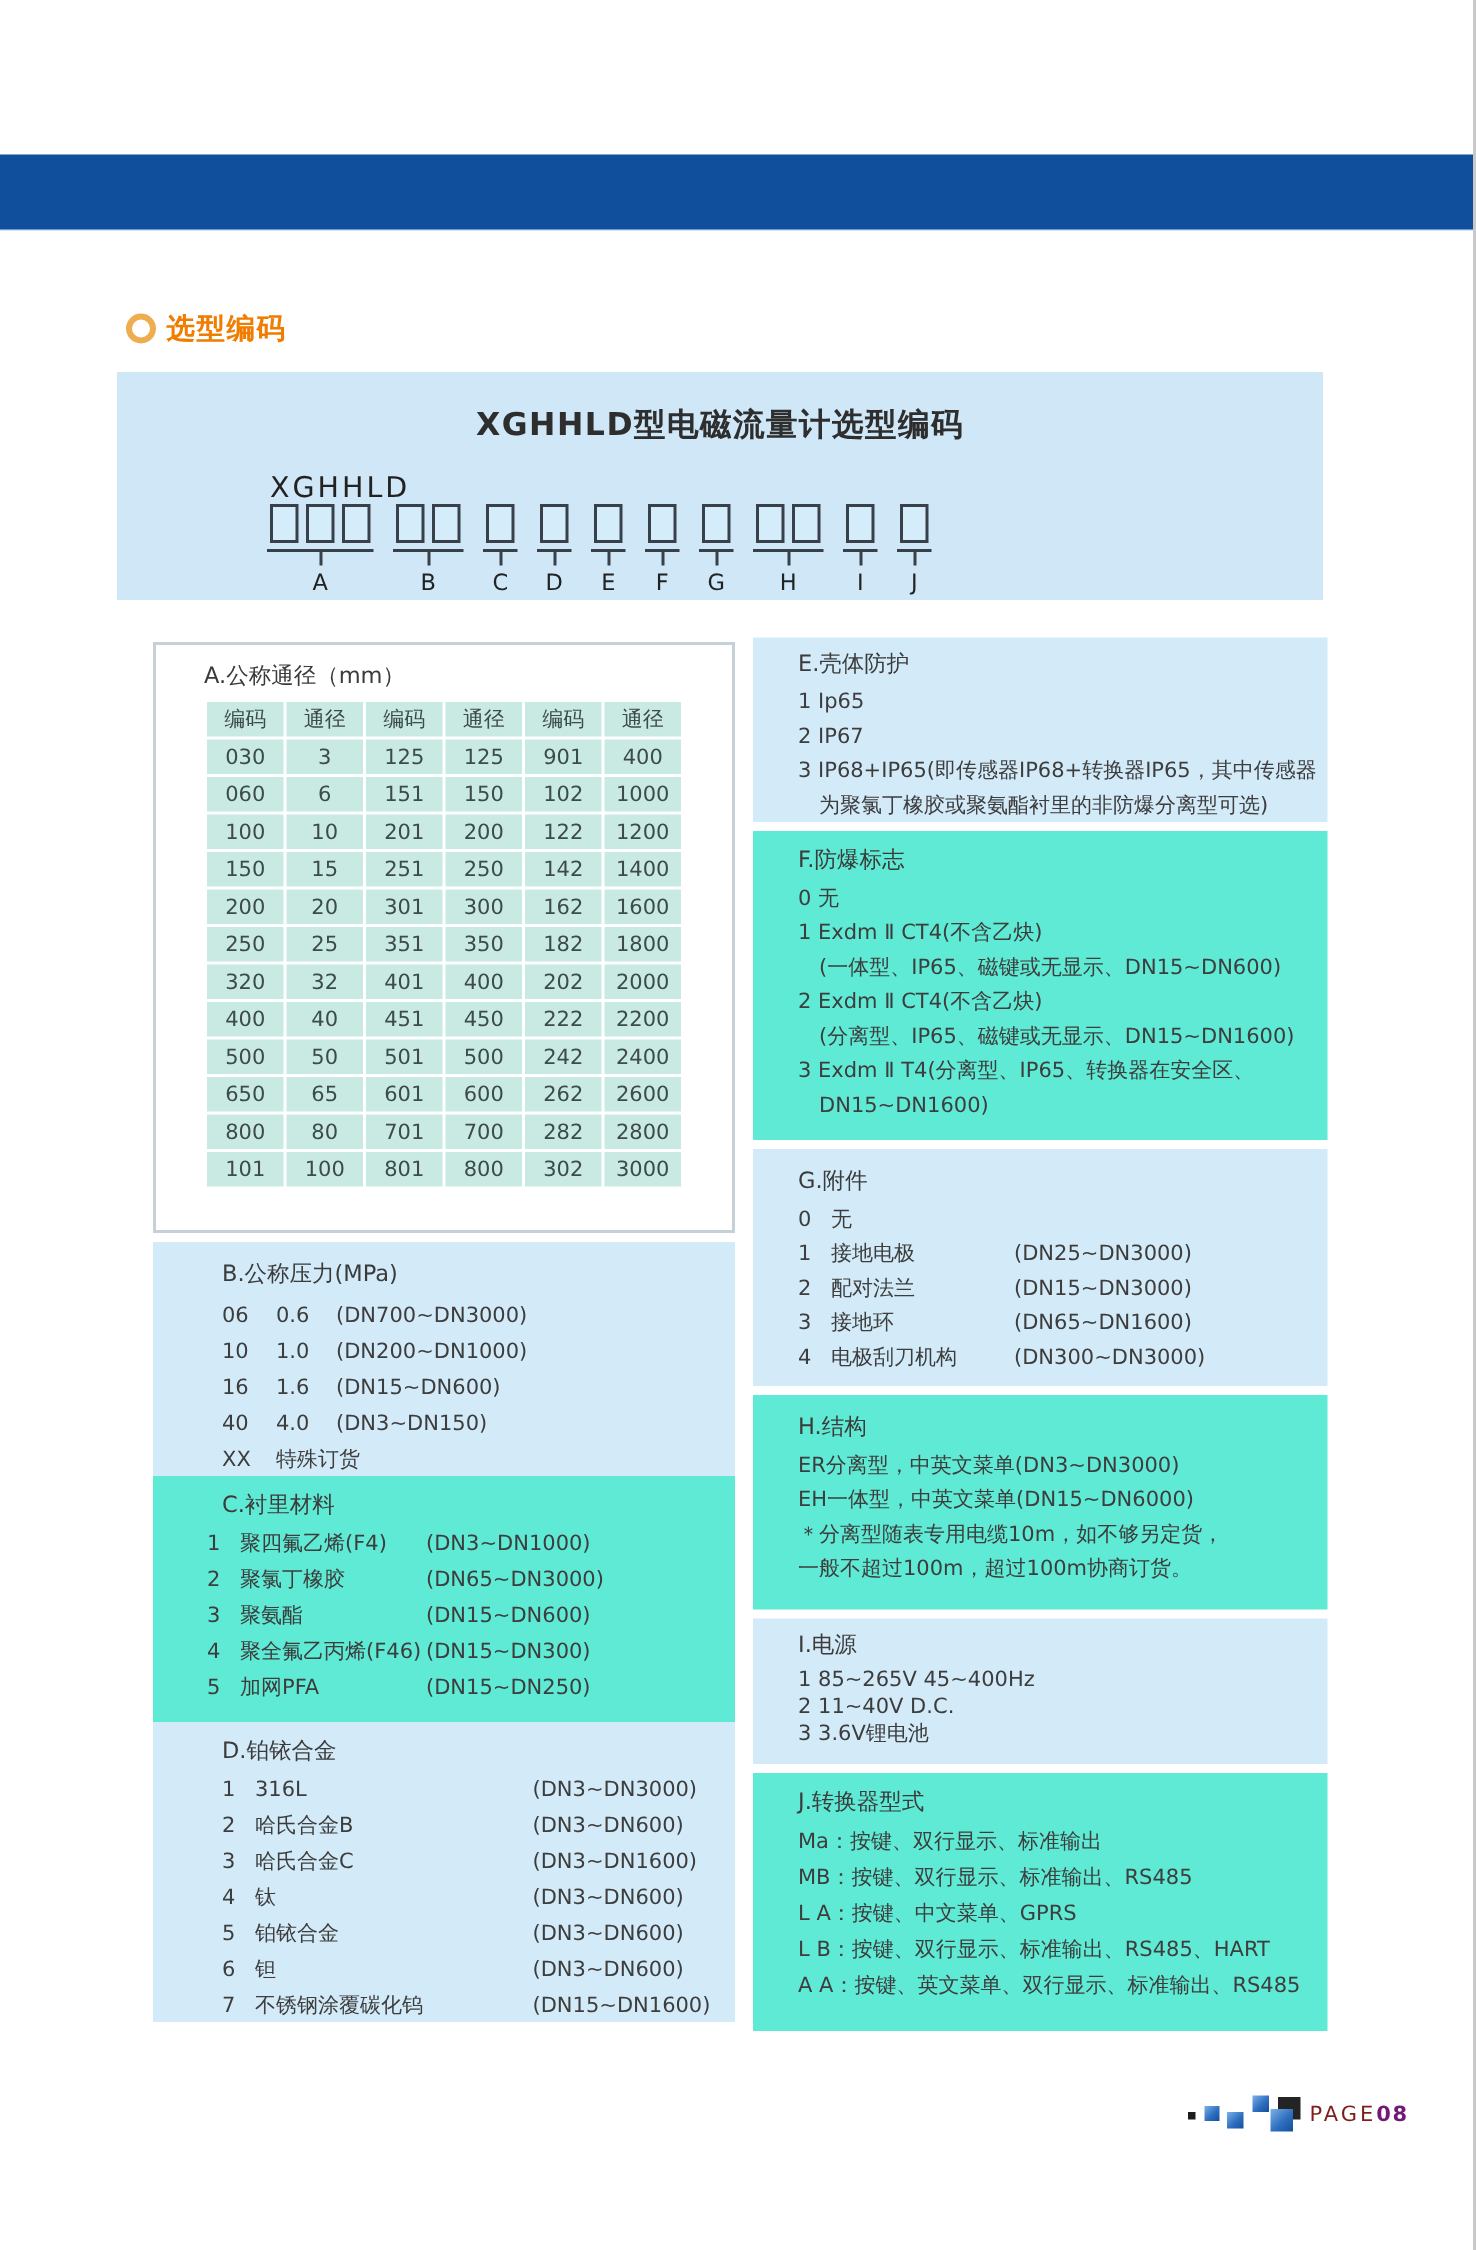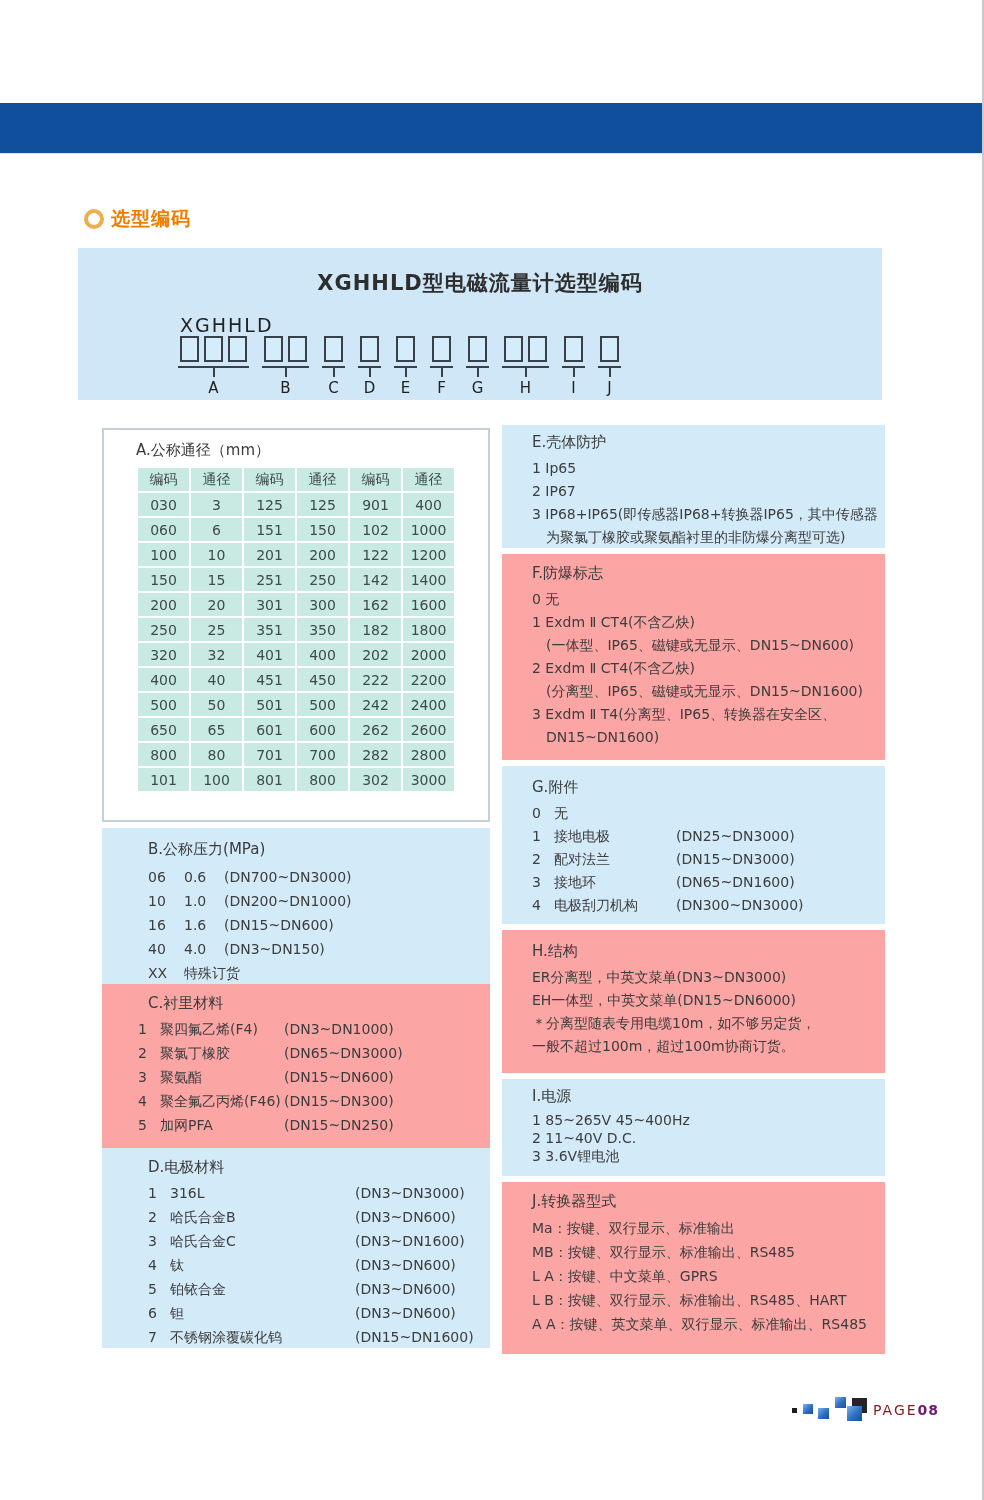--- a/index.html
+++ b/index.html
@@ -34,21 +34,21 @@
 
   
   .a-box{background:#ffffff;border:2px solid #c6d0d7;box-sizing:border-box;height:394px;margin-bottom:6px;padding:11px 0 0 32px;}
   .a-title{font-size:15px;color:#3b3b3b;margin-bottom:6px;}
   table.dn{border-collapse:separate;border-spacing:2px;width:320px;table-layout:fixed;}
   table.dn th,table.dn td{background:#c9eae3;height:23px;text-align:center;font-size:14px;font-weight:normal;color:#3d4b49;padding:0;}
 
   
   .panel{box-sizing:border-box;position:relative;}
   .p-blue{background:#d3eaf8;}
-  .p-green{background:#fca5a5;}
+  .p-green{background:#5eead4;}
   .panel h3{margin:0;font-size:15px;font-weight:normal;color:#3b3b3b;}
   .line{font-size:14px;color:#3d3d3d;white-space:nowrap;}
   .indent{padding-left:14px;}
   .item{font-size:14px;color:#3d3d3d;white-space:nowrap;display:flex;}
   .item .code{flex:0 0 auto;}
   .item .rng{flex:0 0 auto;}
 
   
   .col-left .panel{padding:12px 8px 0 46px;}
   #panel-b{height:156px;}
@@ -378,21 +378,21 @@
           </div>
           <div class="item">
             <span class="code">5</span>
             <span class="lbl">加网PFA</span>
             <span class="rng">(DN15~DN250)</span>
           </div>
         </div>
     </div>
 
     <div class="panel p-blue" id="panel-d">
-      <h3>D.电极材料</h3>
+      <h3>D.铂铱合金</h3>
       <div>
 
       <div class="item">
             <span class="code">1</span>
             <span class="lbl">316L</span>
             <span class="rng">(DN3~DN3000)</span>
           </div>
           <div class="item">
             <span class="code">2</span>
             <span class="lbl">哈氏合金B</span>

